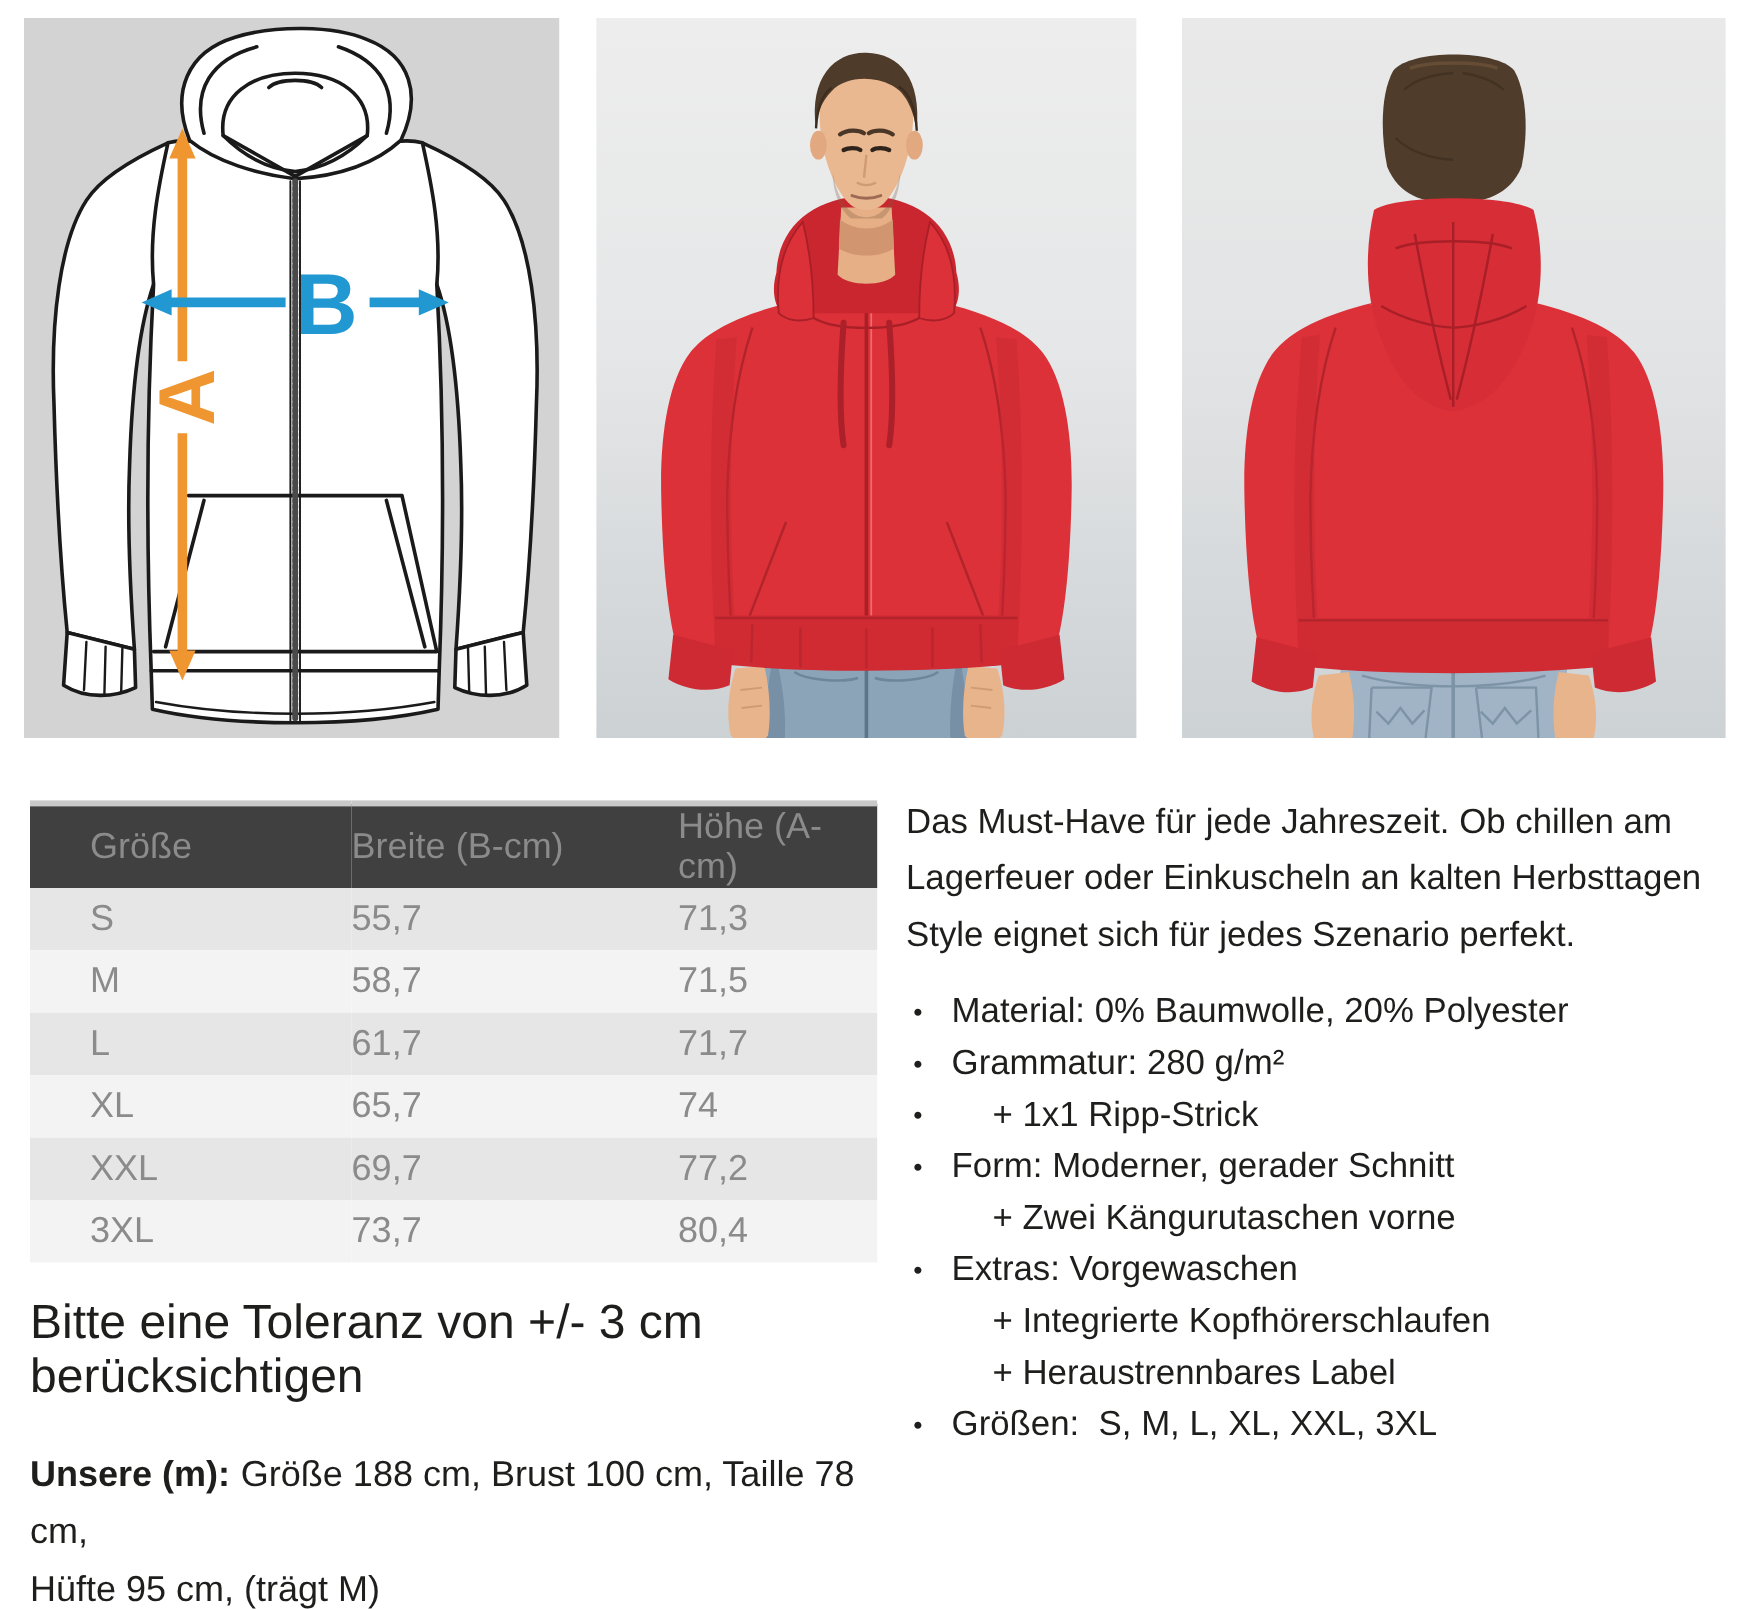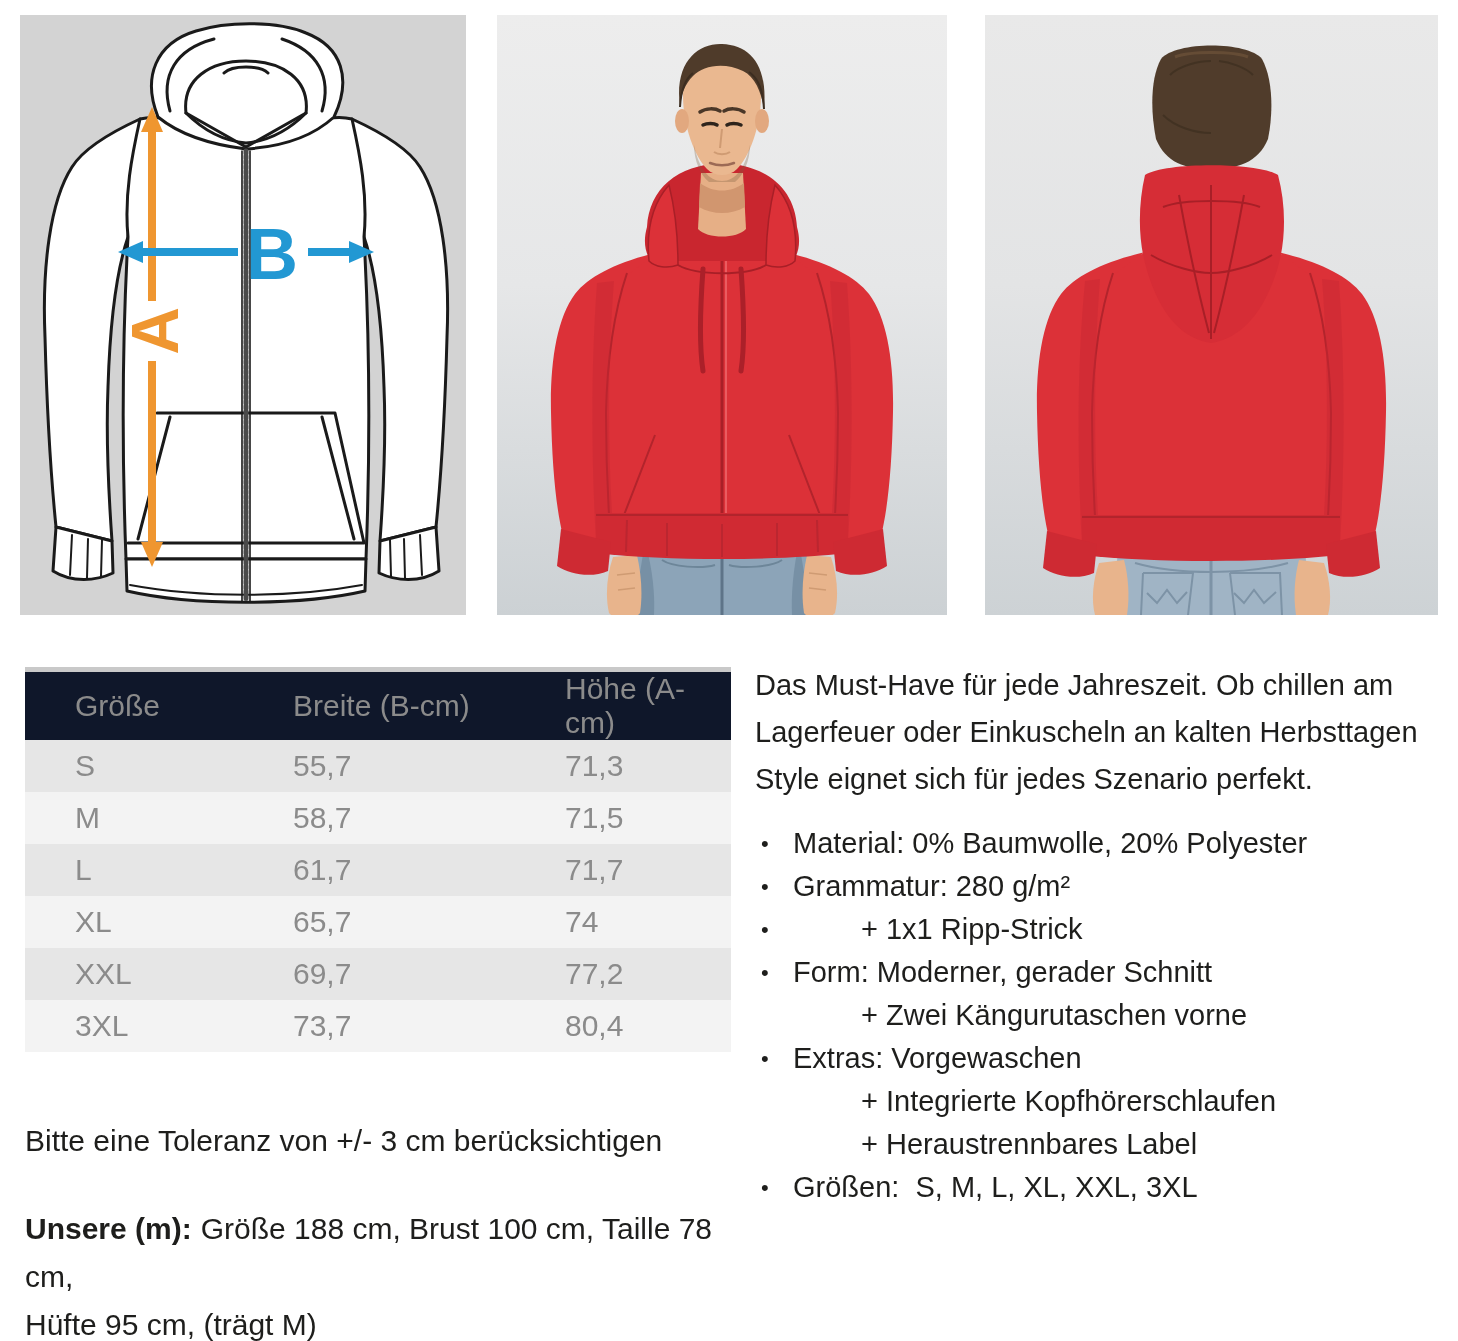--- a/index.html
+++ b/index.html
@@ -10,38 +10,38 @@
   #front-panel{left:497px;width:450px;background:linear-gradient(180deg,#ededed 0%,#e6e7e8 45%,#ccd1d4 100%);}
   #back-panel{left:985px;width:453px;background:linear-gradient(180deg,#e9e9e9 0%,#e3e4e5 45%,#cdd2d5 100%);}
   .panel svg{display:block;width:100%;height:100%;}
 
   
   .size-table{position:absolute;left:25px;top:667px;width:706px;border-collapse:collapse;
               border-top:5px solid #c9c9c9;font-size:30px;color:#8b8b8b;table-layout:fixed;}
   .size-table th,.size-table td{font-weight:normal;text-align:left;padding:0;}
   .size-table th:first-child,.size-table td:first-child{padding-left:50px;width:218px;}
   .size-table th:nth-child(2),.size-table td:nth-child(2){width:272px;}
-  .size-table thead tr{background:#0f172a;height:50px;}
+  .size-table thead tr{background:#404040;height:50px;}
   .size-table tbody tr{height:52px;}
   .size-table tbody tr.dark{background:#e6e6e6;}
   .size-table tbody tr.light{background:#f3f3f3;}
 
-  .tolerance{position:absolute;left:25px;top:1124px;width:700px;font-size:30px;}
+  .tolerance{position:absolute;left:25px;top:1080px;width:700px;font-size:40px;}
   .model{position:absolute;left:25px;top:1205px;width:710px;font-size:30px;line-height:48px;}
   .model .b{font-weight:bold;}
   .model .rest{margin-left:9px;}
 
   
   .desc{position:absolute;left:755px;top:662px;width:700px;font-size:29px;}
   .desc-par{line-height:47px;}
   .feature-list{list-style:none;margin:19px 0 0 0;padding:0;line-height:43px;}
   .feature-list li{position:relative;}
   .feature-list .dot{position:absolute;left:6px;top:0;font-size:22px;}
   .feature-list .btxt{display:block;margin-left:38px;white-space:pre-wrap;}
-  .feature-list .sub{margin-left:106px;white-space:pre-wrap;}
+  .feature-list .sub{margin-left:72px;white-space:pre-wrap;}
   .feature-list .sub.center{}
 </style>
 </head>
 <body>
 
 <div class="page">
 
   <div class="panel" id="diagram-panel">
     <svg viewBox="0 0 446 600">
       <g stroke="#1a1a1a" stroke-width="3" fill="#ffffff" stroke-linejoin="round" stroke-linecap="round">

